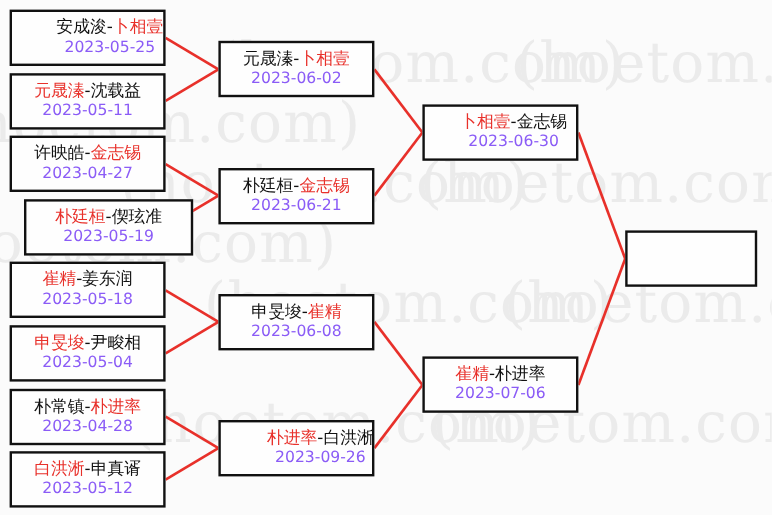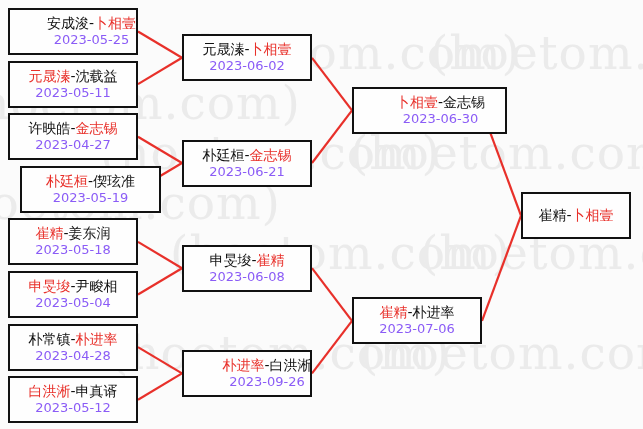--- a/index.html
+++ b/index.html
@@ -133,25 +133,24 @@
         <div class="date">2023-06-21</div>
       </div>
       <div class="node" style="left: 182px; top: 244.7px; width: 130px; height: 47px;">
         <div class="players"><span>申旻埈</span><span class="sep">-</span><span class="w">崔精</span></div>
         <div class="date">2023-06-08</div>
       </div>
       <div class="node" style="left: 182px; top: 349.9px; width: 130px; height: 47px; padding-left: 40px;">
         <div class="players"><span class="w">朴进率</span><span class="sep">-</span><span>白洪淅</span></div>
         <div class="date">2023-09-26</div>
       </div>
-      <div class="node" style="left: 352px; top: 86.9px; width: 155px; height: 47px; padding-left: 22px;">
+      <div class="node" style="left: 352px; top: 86.9px; width: 130px; height: 47px; padding-left: 22px;">
         <div class="players"><span class="w">卜相壹</span><span class="sep">-</span><span>金志锡</span></div>
         <div class="date">2023-06-30</div>
       </div>
       <div class="node" style="left: 352px; top: 297.3px; width: 130px; height: 47px;">
         <div class="players"><span class="w">崔精</span><span class="sep">-</span><span>朴进率</span></div>
         <div class="date">2023-07-06</div>
       </div>
       <div class="node" style="left: 521px; top: 192.1px; width: 110px; height: 47px;">
-        <div class="players"><span>崔精</span><span class="sep">-</span><span class="w">卜相壹</span></div>
       </div>
     </div>
 </div>
 
 </body></html>

